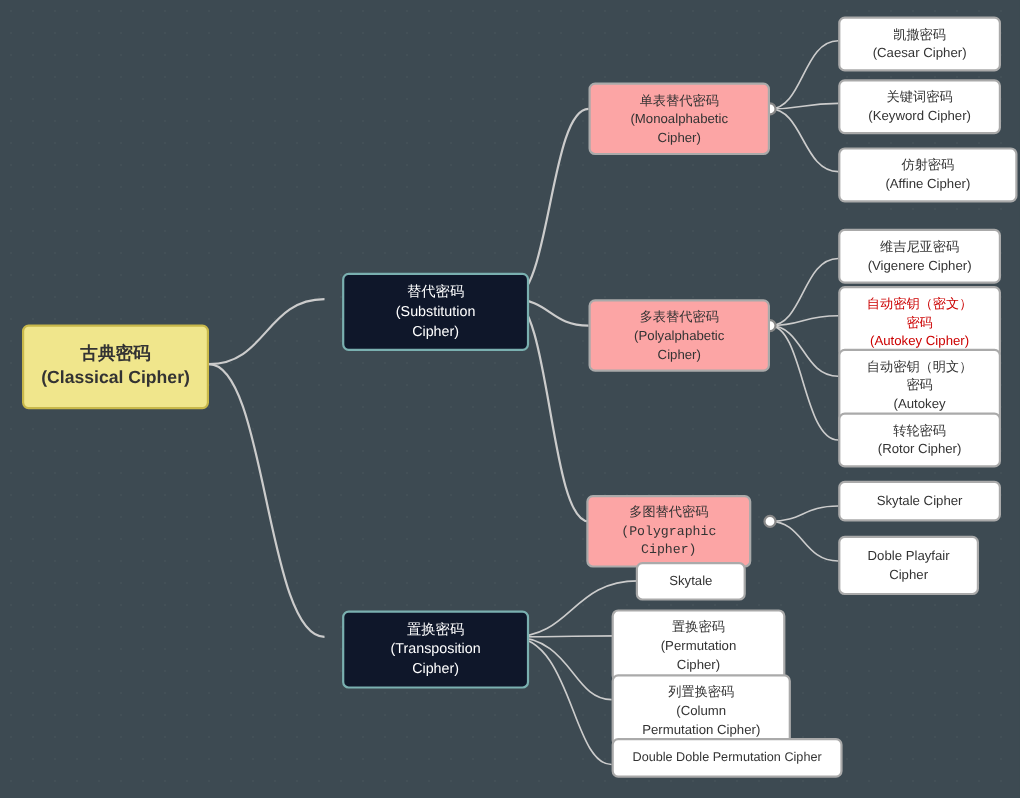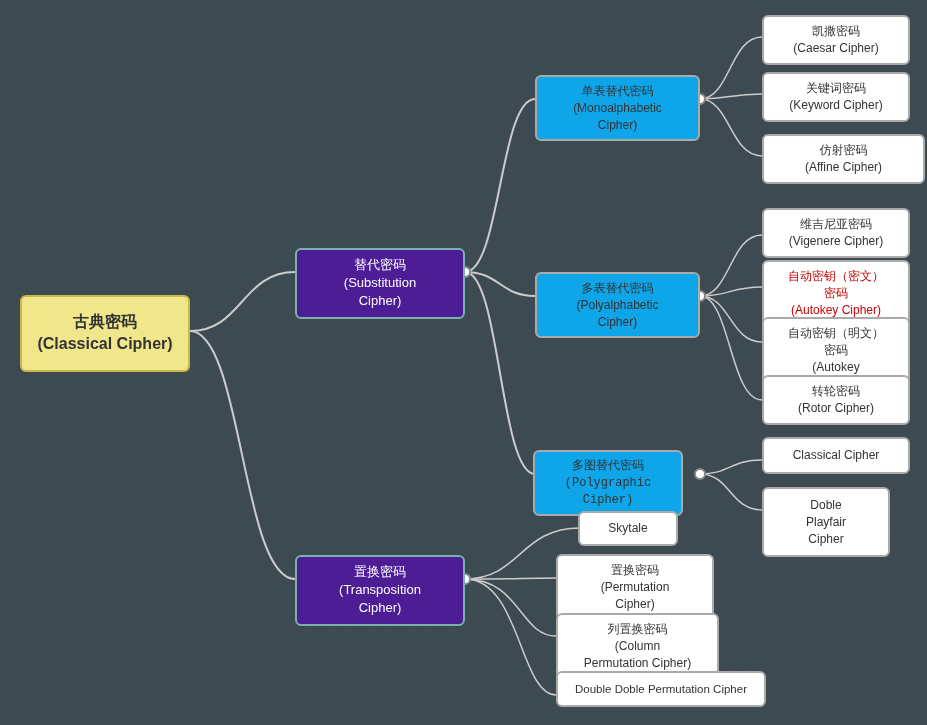--- a/index.html
+++ b/index.html
@@ -37,29 +37,30 @@
       background-color: #f0e68c;
       border: 2px solid #c8b84a;
       color: #333;
       font-size: 16px;
       font-weight: bold;
       width: 170px;
       padding: 14px 0;
     }
 
     .node-level1 {
-      background-color: #4c1d95;
+      background-color: #0f172a;
       border: 2px solid #7ab0b0;
       color: #fff;
       font-size: 13px;
       width: 170px;
+      margin-left: 16px;
     }
 
     .node-level2 {
-      background-color: #0ea5e9;
+      background-color: #fca5a5;
       border: 2px solid #aaa;
       color: #333;
       font-size: 12px;
       width: 165px;
     }
 
     .node-leaf {
       background-color: #ffffff;
       border: 2px solid #aaa;
       color: #333;
@@ -165,24 +166,24 @@
 
 <div class="node node-leaf" style="left:762px; top:317px; width:148px;">
   自动密钥（明文）密码<br>(Autokey Plaintext)
 </div>
 
 <div class="node node-leaf" style="left:762px; top:375px; width:148px;">
   转轮密码<br>(Rotor Cipher)
 </div>
 
 <div class="node node-leaf" style="left:762px; top:437px; width:148px; padding: 8px 12px;">
-  Classical Cipher
+  Skytale Cipher
 </div>
 
-<div class="node node-leaf" style="left:762px; top:487px; width:128px; padding: 8px 28px;">
+<div class="node node-leaf" style="left:762px; top:487px; width:128px; padding: 8px 11px;">
   Doble Playfair Cipher
 </div>
 
 <div class="node node-leaf" style="left:578px; top:511px; width:100px; padding: 7px 10px;">
   Skytale
 </div>
 
 <div class="node node-leaf" style="left:556px; top:554px; width:158px;">
   置换密码<br>(Permutation Cipher)
 </div>

